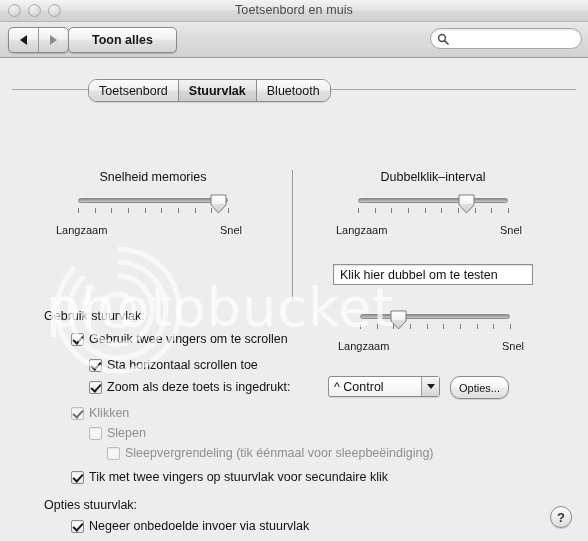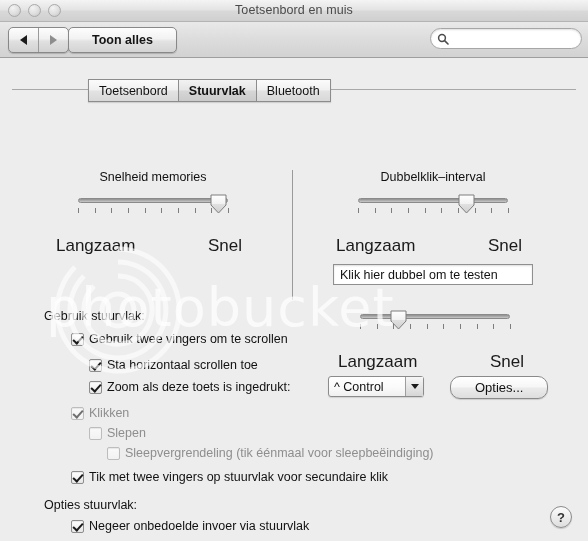--- a/index.html
+++ b/index.html
@@ -159,21 +159,21 @@
     height: 1px;
     background: #a8a8a8;
   }
   #tabs {
     position: absolute;
     left: 88px;
     top: 0;
     display: flex;
     height: 21px;
     border: 1px solid #8c8c8c;
-    border-radius: 0;
+    border-radius: 9px;
     overflow: hidden;
     background: linear-gradient(to bottom, #fcfcfc 0%, #f0f0f0 48%, #dfdfdf 52%, #d3d3d3 100%);
     box-shadow: 0 1px 1px rgba(0,0,0,0.12);
   }
   .tab {
     padding: 0 10px;
     display: flex;
     align-items: center;
     font-size: 12.5px;
     color: #111;
@@ -234,23 +234,23 @@
   .thumb {
     position: absolute;
     top: 0px;
     width: 17px;
     height: 20px;
     margin-left: -8px;
   }
   .thumb svg { display: block; }
   .slider-ends {
     position: relative;
-    margin-top: 16px;
+    margin-top: 4px;
     height: 14px;
-    font-size: 17px;
+    font-size: 11px;
     color: #1a1a1a;
     padding-left: 6px;
   }
   .slider-ends .lo { position: absolute; left: -22px; }
   .slider-ends .hi { position: absolute; right: -14px; }
 
   
   #dbl-test {
     position: absolute;
     left: 333px;
@@ -310,21 +310,21 @@
     border-width: 0 2px 2px 0;
     transform: rotate(42deg);
   }
   .cbox.dim.checked::after { border-color: #6f6f6f; }
 
   
   #popup {
     position: absolute;
     left: 328px;
     top: 318px;
-    width: 96px;
+    width: 112px;
     height: 21px;
     border: 1px solid #8b8b8b;
     border-radius: 3px;
     background: linear-gradient(to bottom, #ffffff 0%, #fafafa 55%, #f0f0f0 100%);
     box-shadow: 0 1px 1px rgba(0,0,0,0.12);
     display: flex;
     align-items: center;
     box-sizing: border-box;
     cursor: default;
   }
@@ -350,26 +350,26 @@
     border-left: 4px solid transparent;
     border-right: 4px solid transparent;
     border-top: 5px solid #1b1b1b;
   }
 
   #opties-btn {
     position: absolute;
     left: 450px;
     top: 318px;
     height: 21px;
-    padding: 0 24px;
+    padding: 0 8px;
     border: 1px solid #8a8a8a;
     border-radius: 10px;
     background: linear-gradient(to bottom, #ffffff 0%, #f6f6f6 48%, #ebebeb 52%, #dedede 100%);
     box-shadow: 0 1px 1px rgba(0,0,0,0.14);
-    font-size: 13px;
+    font-size: 11px;
     color: #111;
     display: flex;
     align-items: center;
     cursor: default;
   }
 
   
   #help-btn {
     position: absolute;
     right: 16px;

